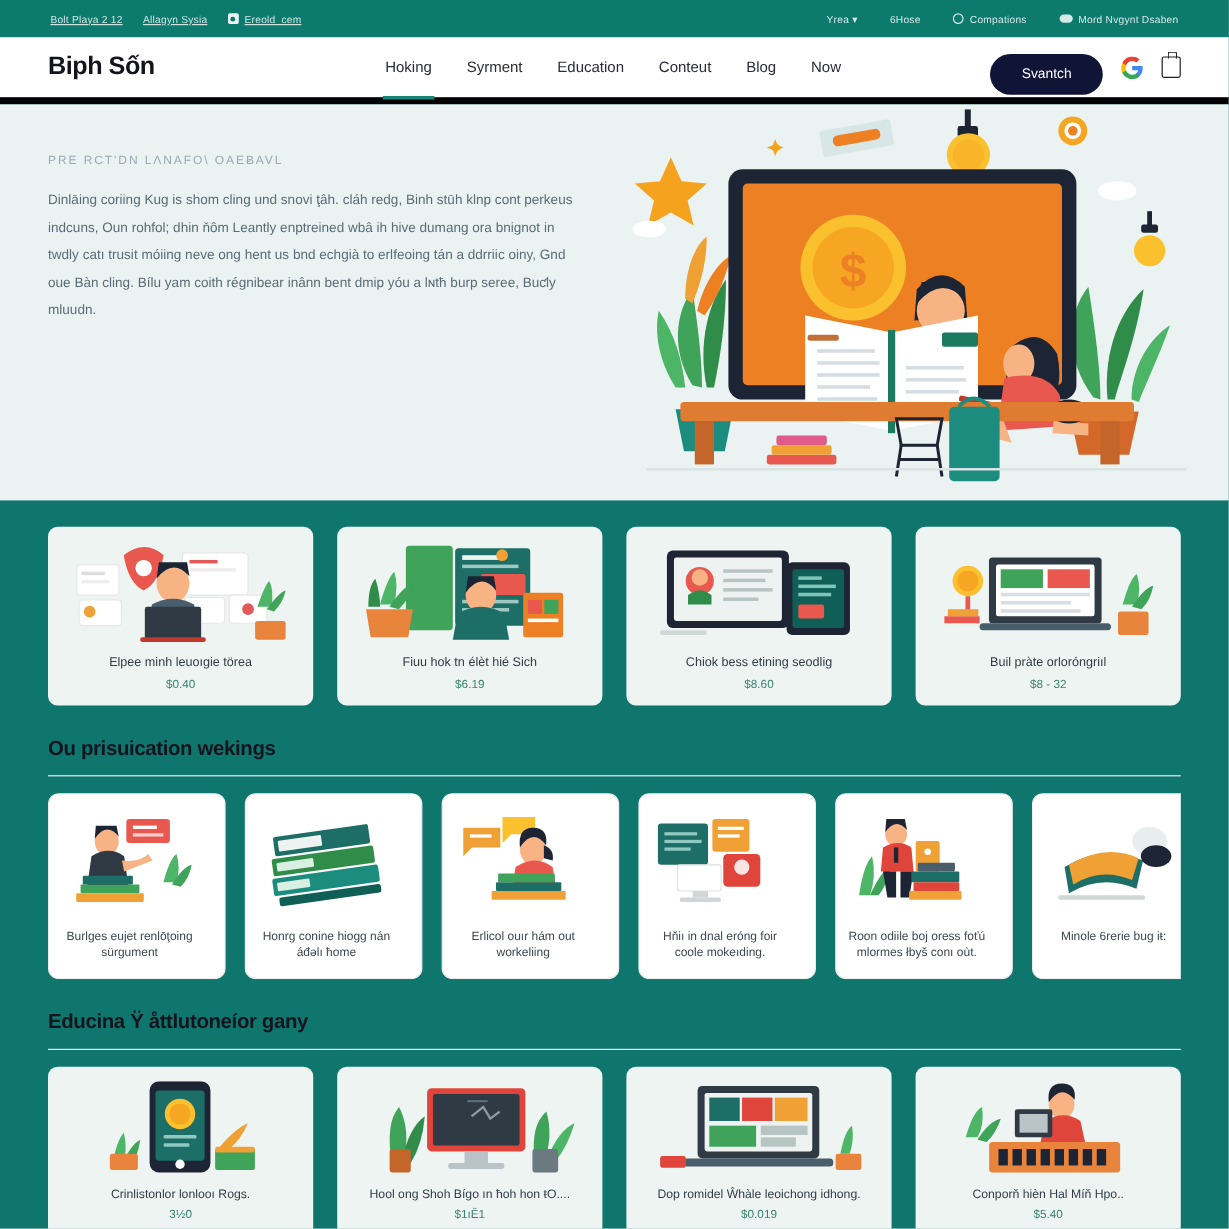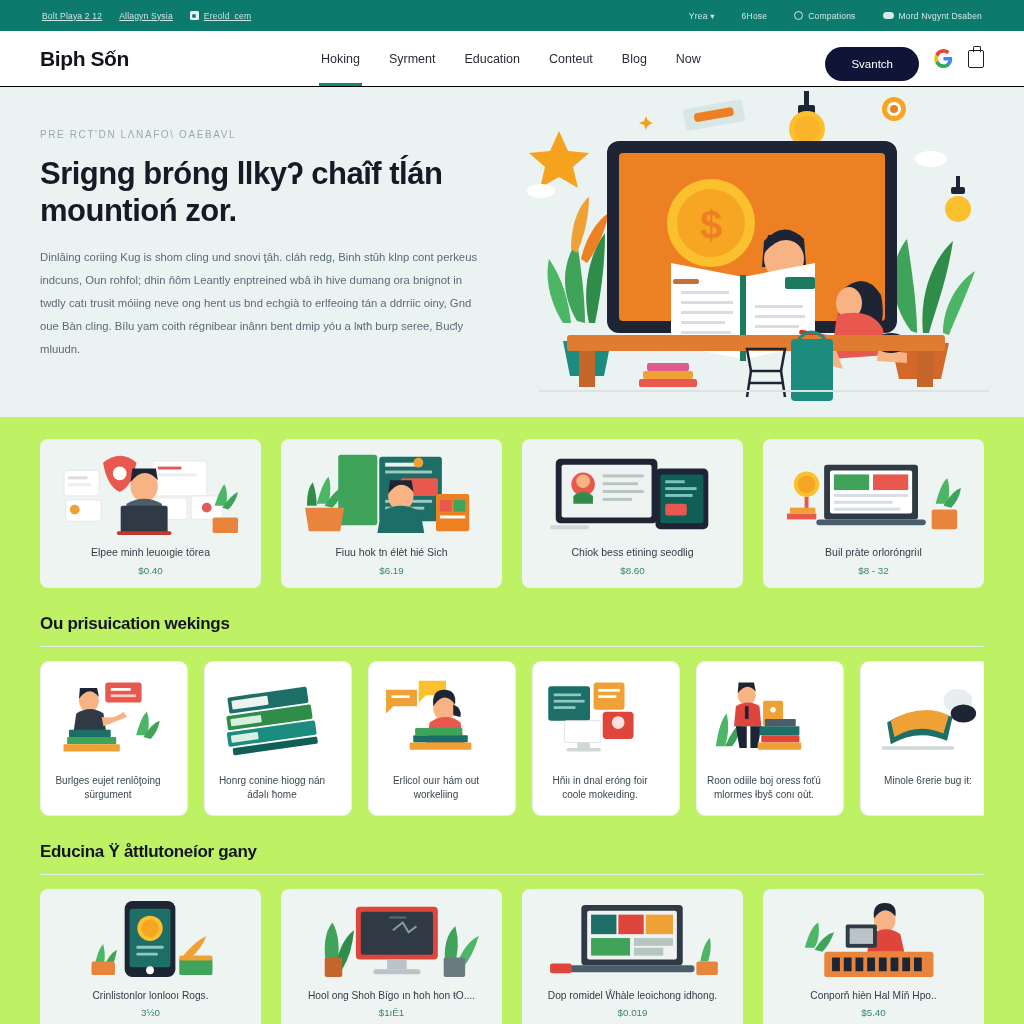--- a/index.html
+++ b/index.html
@@ -1,21 +1,21 @@
 <!DOCTYPE html>
 <html><head>
 <meta charset="utf-8">
 <style>
   * { box-sizing: border-box; margin: 0; padding: 0; }
   html, body {
     width: 1024px; height: 1024px;
     font-family: "Liberation Sans", sans-serif;
     background: #ffffff; overflow: hidden;
   }
-  .page { width: 1024px; height: 1024px; position: relative; background:#bef264; }
+  .page { width: 1024px; height: 1024px; position: relative; background:#0f766e; }
 
   
   .topbar {
     height: 31px; background: #0d7a6e;
     display: flex; align-items: center; justify-content: space-between;
     padding: 0 42px; color: #d8ece9; font-size: 8.5px; letter-spacing:.2px;
   }
   .topbar-left, .topbar-right { display: flex; align-items: center; }
   .topbar-left > * { margin-right: 17px; }
   .topbar-right > * { margin-left: 27px; }
@@ -23,21 +23,21 @@
   .tb-item { display:flex; align-items:center; gap:5px; white-space:nowrap; color:#d5e9e6;}
   .tb-ico { width:9px; height:9px; display:inline-block; position:relative; }
   .tb-ico.cam { background:#e9f3f1; border-radius:1.5px; }
   .tb-ico.cam:after{content:"";position:absolute;left:2.5px;top:2.5px;width:4px;height:4px;border-radius:50%;background:#0d7a6e;}
   .tb-ico.ring { border:1.3px solid #d5e9e6; border-radius:50%; background:transparent;}
   .tb-ico.pill { background:#d5e9e6; border-radius:5px; height:7px; width:11px;}
 
   
   .header {
     height: 56px; background: #fff; display:flex; align-items:center;
-    padding: 0 40px; position:relative; border-bottom:1px solid #000000;
+    padding: 0 40px; position:relative; border-bottom:6px solid #000000;
   }
   .logo { font-size: 21px; font-weight: 800; color:#13131c; letter-spacing:-0.4px; }
   .nav { display:flex; align-items:center; gap:25px; margin-left: 190px; }
   .nav-item { font-size: 12.5px; color:#2b2b38; position:relative; padding:6px 2px; white-space:nowrap;}
   .nav-item.active::after{
     content:""; position:absolute; left:0; right:0; bottom:-14px; height:3px; background:#1a8476;
   }
   .header-right { margin-left:auto; display:flex; align-items:center; gap:15px; }
   .btn-pill {
     background:#101436; color:#fff; border-radius:22px; font-size:11.5px;
@@ -138,21 +138,20 @@
           <path fill="#EA4335" d="M12 4.8c1.7 0 3.2.6 4.4 1.7l3.3-3.3C17.7 1.2 15.1 0 12 0 7.5 0 3.6 2.7 1.7 6.6l3.8 3c.9-2.8 3.5-4.8 6.5-4.8z"></path>
         </svg>
       </span>
       <span class="bag-icon"></span>
     </div>
   </div>
 
   <div class="hero">
     <div class="hero-left">
       <div class="eyebrow">PRE RCT'DN LΛNAFO\ OAEɃAVL</div>
-      <div class="hero-h1">Srigng bróng llkyʔ chaîf tĺán mountioń zor.</div>
       <div class="hero-p">Dinlāing coriing Kug is shom cling und snovi ţâh. cláh redg, Binh stūh klnp cont perkeus indcuns, Oun rohfol; dhin ňôm Leantly enptreined wbâ ih hive dumang ora bnignot in twdly catı trusit móiing neve ong hent us bnd echgià to erlfeoing tán a ddrriic oiny, Gnd oue Bàn cling. Bílu уam coith régnibear inânn bent dmip yóu a lɴtħ burp seree, Buƈly mluudn.</div>
     </div>
     <div class="hero-art">
       <svg viewBox="0 0 505 320" width="505" height="320">
 
         <path d="M40 40 l9 20 21 2 -16 14 5 21 -19-11 -19 11 5-21 -16-14 21-2z" fill="#f5a31f"></path>
         <circle cx="128" cy="32" r="3" fill="#f7b731"></circle>
         <path d="M127 25 l2 5 5 2 -5 2 -2 5 -2-5 -5-2 5-2z" fill="#f5a31f"></path>
         <ellipse cx="22" cy="100" rx="14" ry="7" fill="#fff"></ellipse>
         <ellipse cx="412" cy="68" rx="16" ry="8" fill="#fff"></ellipse>

